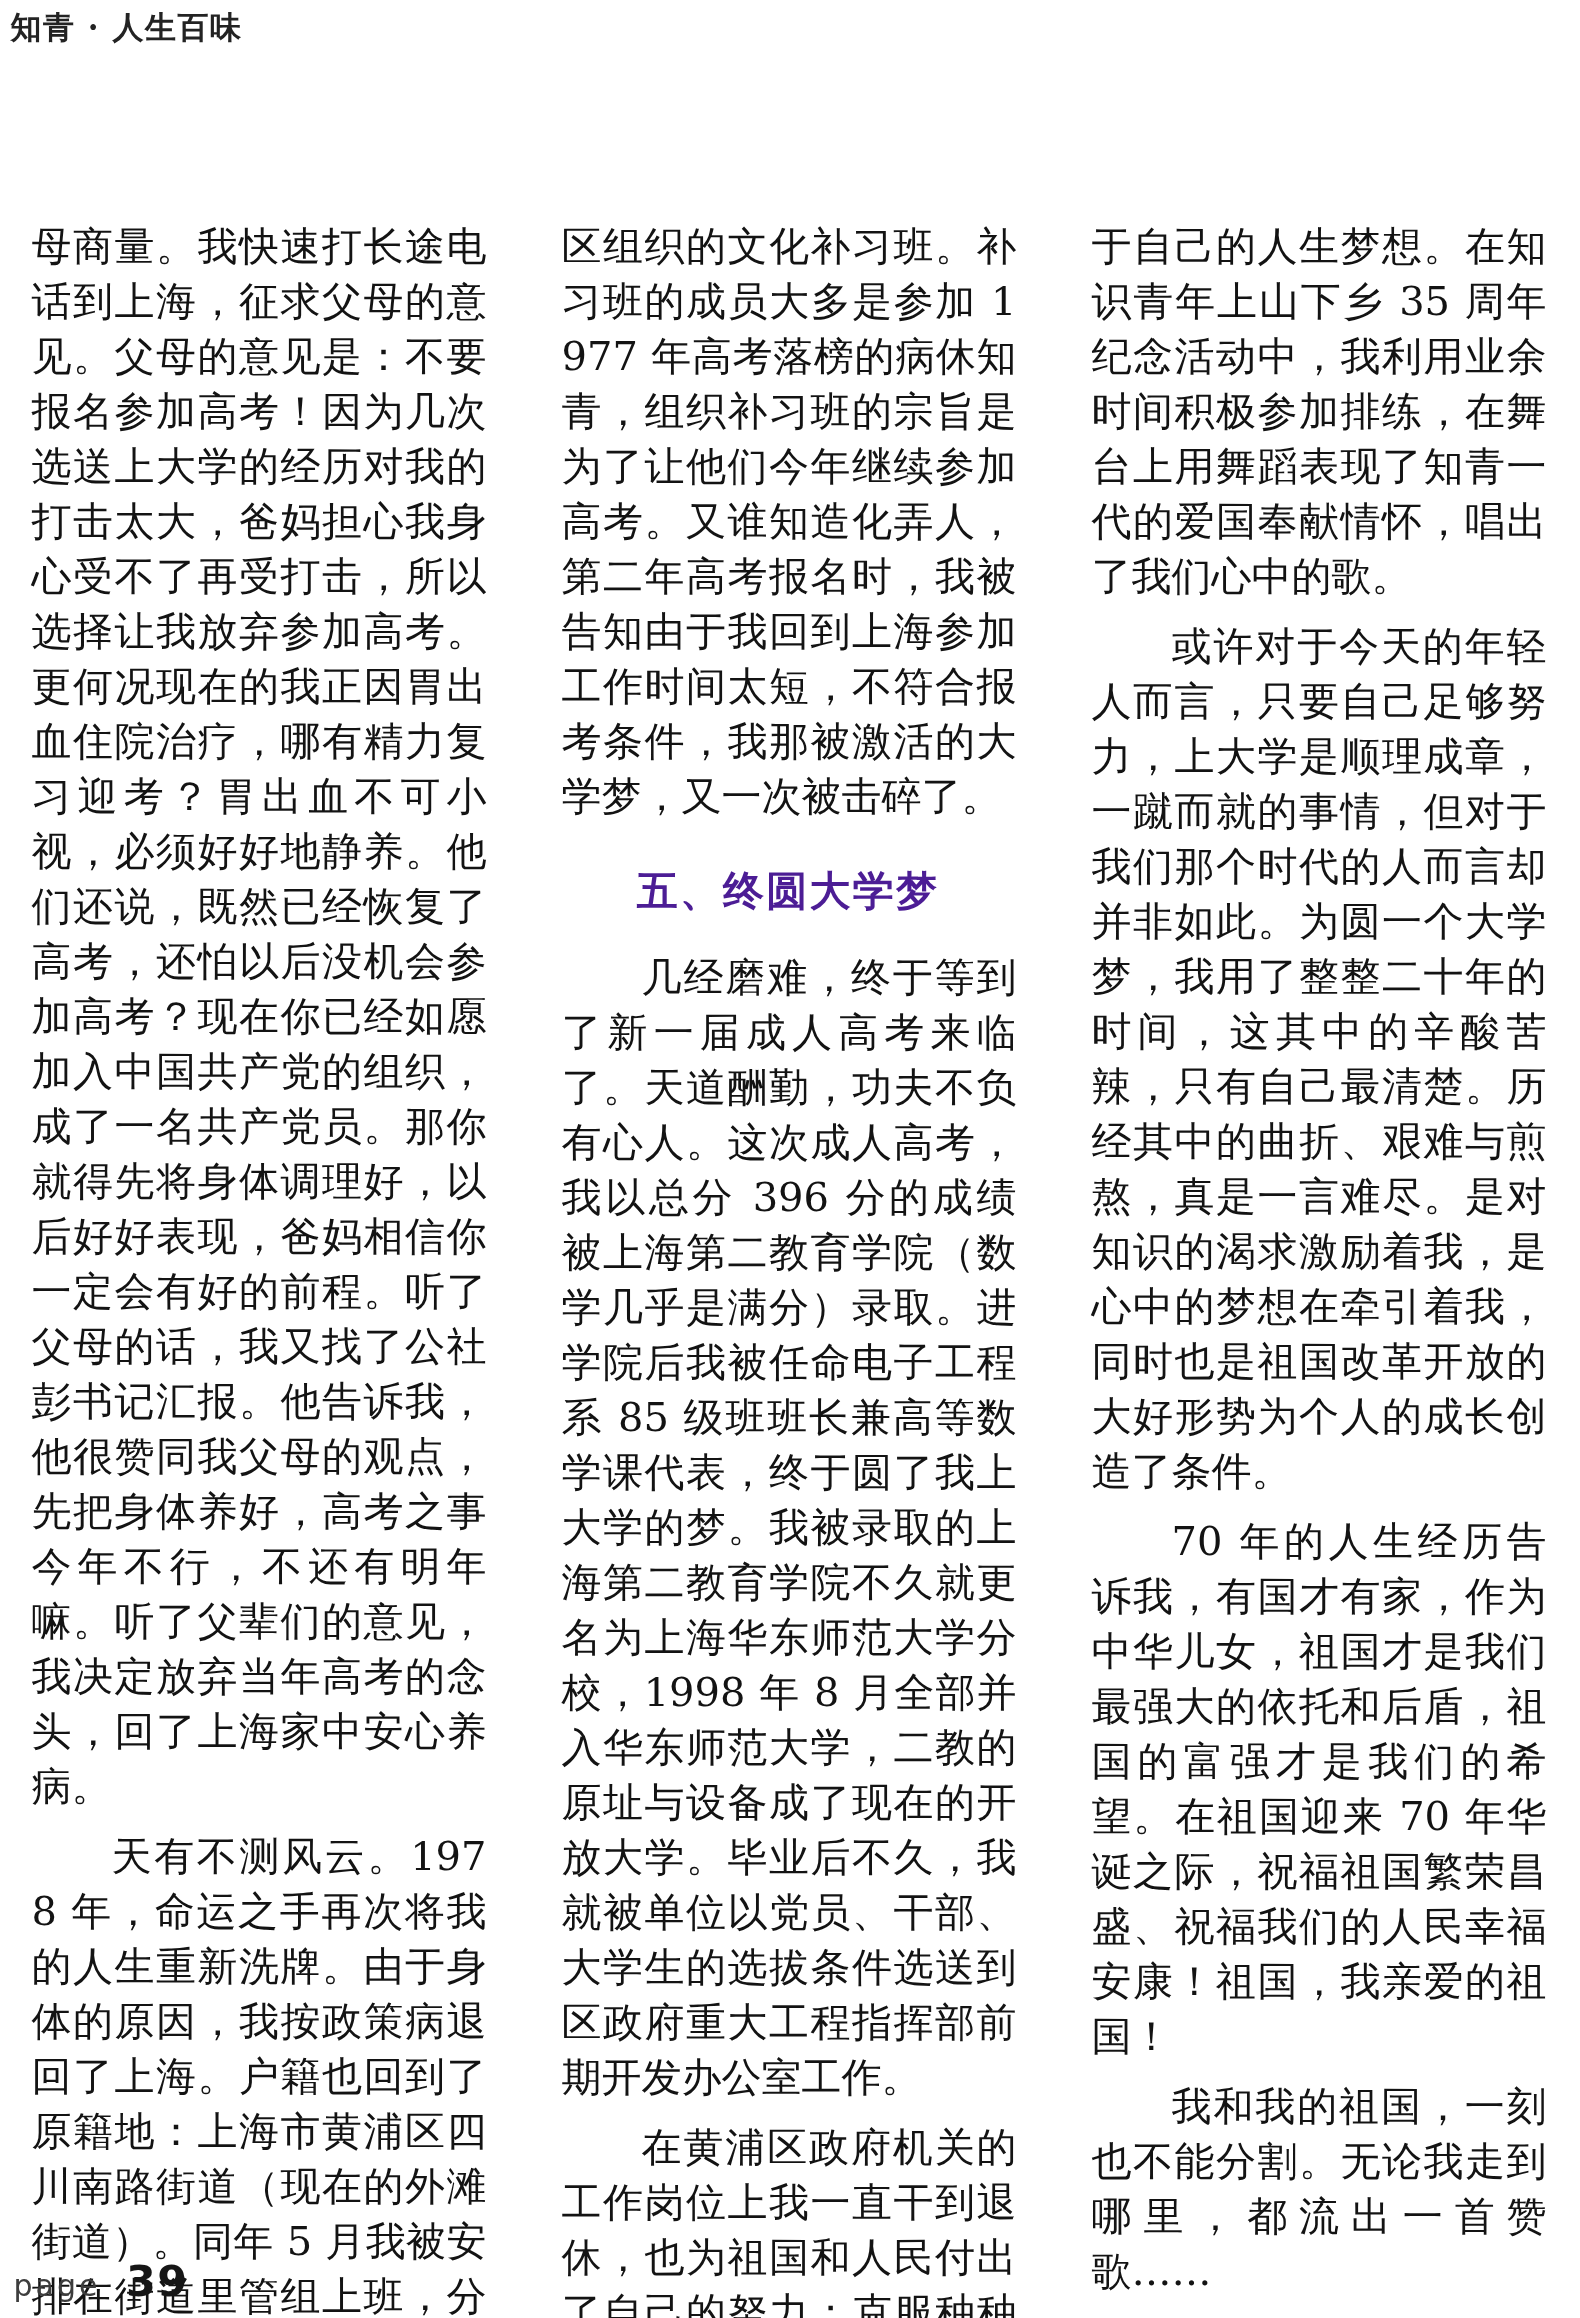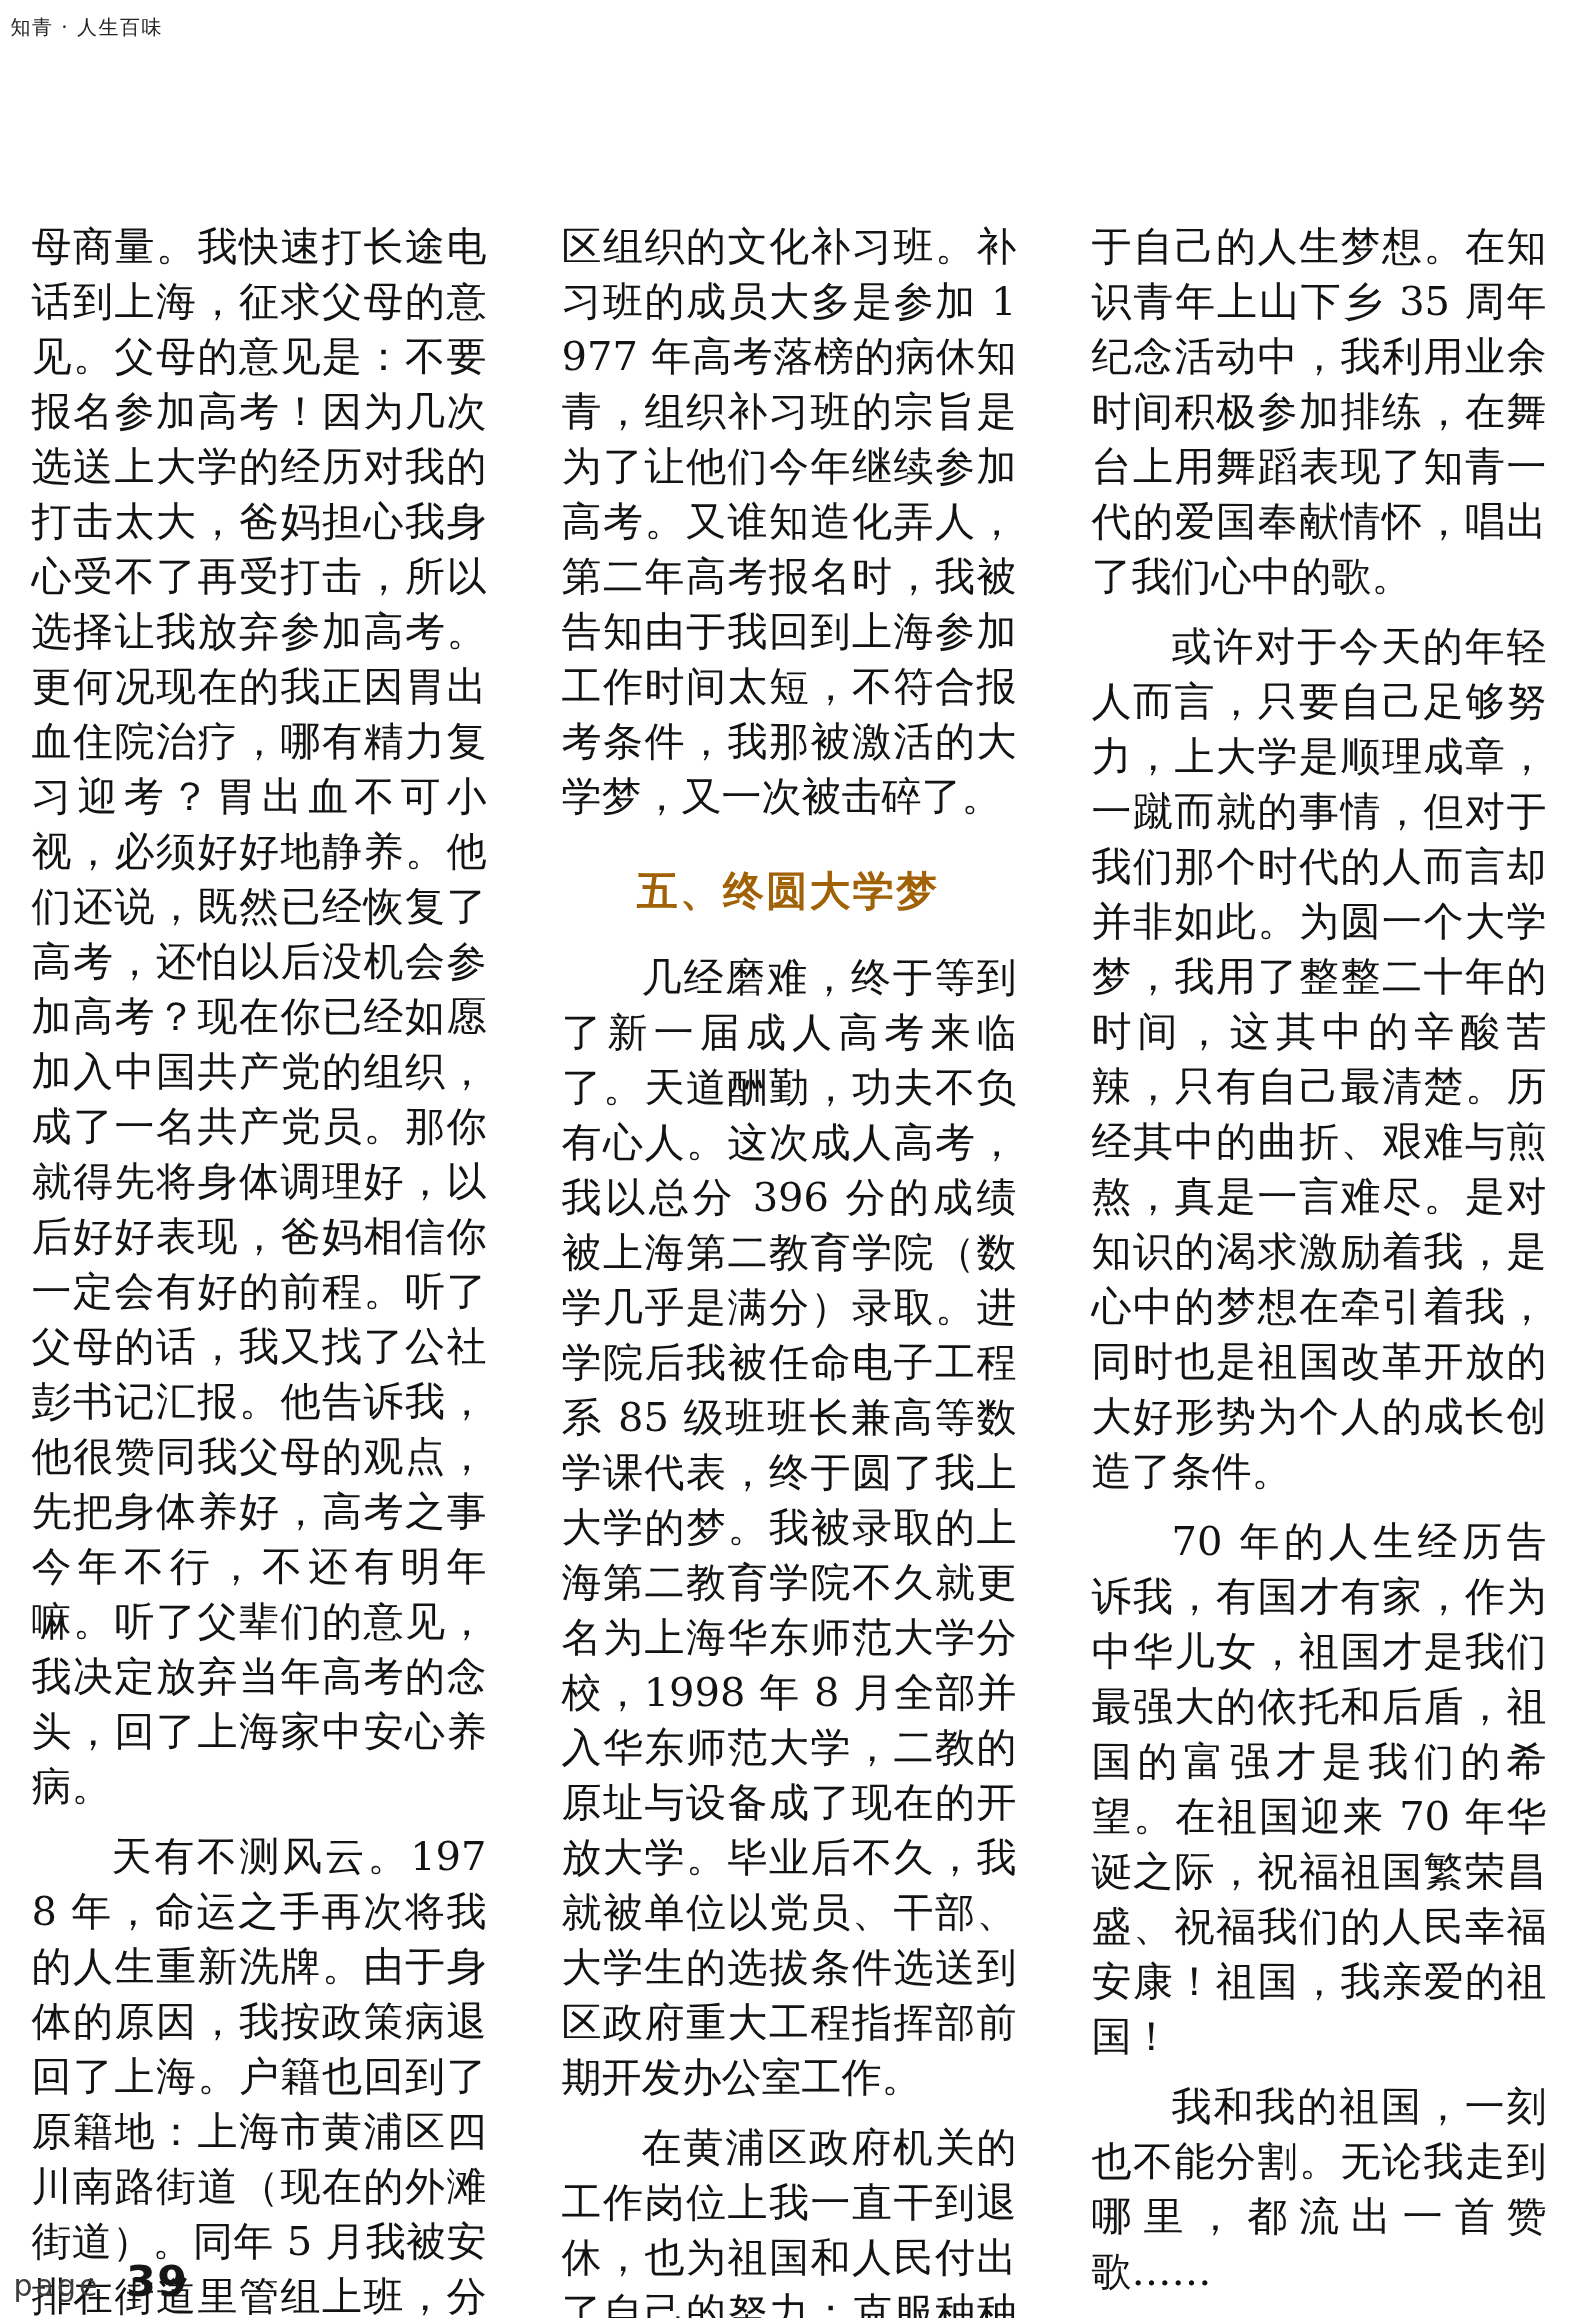--- a/index.html
+++ b/index.html
@@ -17,25 +17,25 @@
   }
   .page {
     position: absolute;
     inset: 0;
     background: #ffffff;
   }
   .section-header {
     position: absolute;
     left: 10.5px;
     top: 6px;
-    font-size: 20px;
+    font-size: 31px;
     line-height: 42px;
     letter-spacing: 1.5px;
     color: #232323;
-    font-weight: 400;
+    font-weight: 700;
   }
   .columns {
     position: absolute;
     left: 16.5px;
     top: 204px;
     display: flex;
     gap: 45px;
   }
   .col {
     width: 485px;
@@ -56,21 +56,21 @@
     text-indent: 0;
   }
   .sec-heading {
     margin: 40px 0 31px 0;
     font-family: "DejaVu Sans", sans-serif;
     font-weight: 700;
     font-size: 41px;
     line-height: 55px;
     text-indent: 2.2em;
     letter-spacing: 2.2px;
-    color: #a16207;
+    color: #4c1d95;
     word-break: break-all;
   }
   .page-footer {
     position: absolute;
     left: 13.5px;
     top: 2256px;
     display: flex;
     align-items: baseline;
     gap: 25.5px;
     font-family: "DejaVu Sans", sans-serif;

